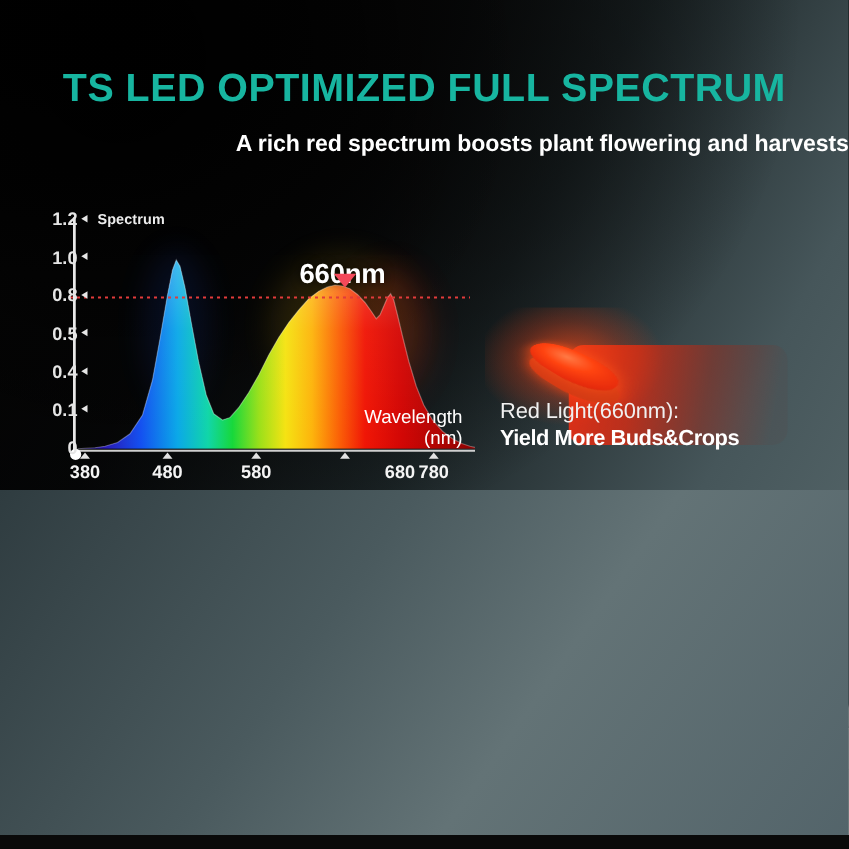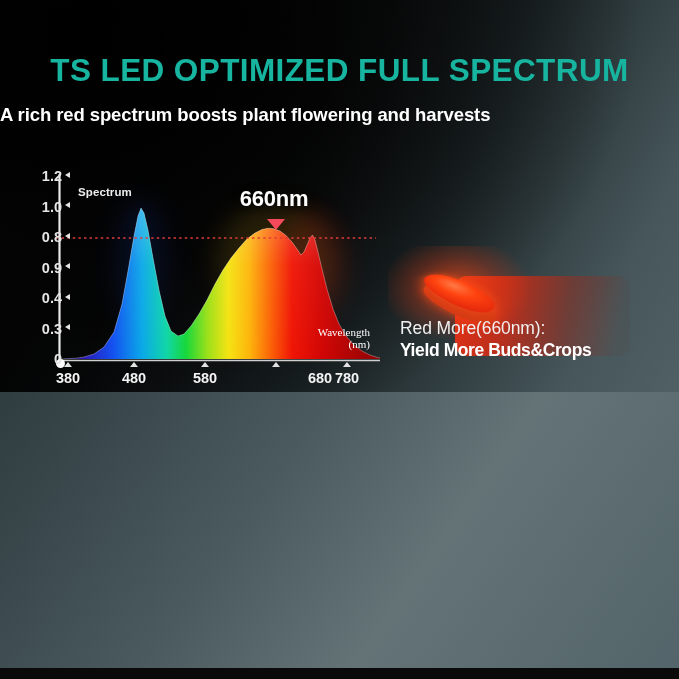--- a/index.html
+++ b/index.html
@@ -23,21 +23,21 @@
     background:radial-gradient(circle at 30% 30%, rgba(0,0,0,.95) 0%, rgba(0,0,0,0) 70%);
   }
 
   
   .title {
     position:absolute; left:0; top:52px; width:679px; text-align:center;
     font-size:31.5px; font-weight:bold; letter-spacing:.4px;
     color:#17b5a0; white-space:nowrap;
   }
   .subtitle {
-    position:absolute; left:0; top:104px; width:679px; text-align:left;
+    position:absolute; left:0; top:104px; width:679px; text-align:right;
     font-size:18.5px; font-weight:bold; color:#ffffff; letter-spacing:-.1px;
     white-space:nowrap;
   }
 
   
   .chart { position:absolute; left:24px; top:166px; width:356px; height:225px; }
   .chart svg { position:absolute; left:0; top:0; }
   .ytick {
     position:absolute; right:0; font-size:14.5px; color:#e5e5e5;
     font-weight:bold; text-align:right; width:34px; line-height:1;
@@ -51,29 +51,29 @@
   .tri-u {
     position:absolute; width:0; height:0;
     border-left:4px solid transparent; border-right:4px solid transparent;
     border-bottom:5.5px solid #e2e2e2;
   }
   .xtick {
     position:absolute; top:204px; font-size:14.5px; color:#f4f4f4;
     font-weight:bold; transform:translateX(-50%); white-space:nowrap;
   }
   .spectrum-label {
-    position:absolute; left:54px; top:20px; font-size:11.5px; color:#ececec;
+    position:absolute; left:54px; top:4px; font-size:11.5px; color:#ececec;
     font-weight:bold; letter-spacing:.1px;
   }
   .wl-label {
     position:absolute; left:266px; top:160px; width:80px;
-    font-size:11px; color:#ffffff; line-height:1.12; text-align:right;font-family:Liberation Serif, serif;
+    font-size:15px; color:#ffffff; line-height:1.12; text-align:right;
   }
   .peak-label {
-    position:absolute; left:190px; top:20px; width:120px; text-align:center;
+    position:absolute; left:190px; top:40px; width:120px; text-align:center;
     font-size:22px; font-weight:bold; color:#ffffff; letter-spacing:-.2px;
     text-shadow:0 0 8px rgba(0,0,0,.85);
   }
   .peak-tri {
     position:absolute; left:243px; top:53px; width:0; height:0;
     border-left:9px solid transparent; border-right:9px solid transparent;
     border-top:11px solid #f4495a;
   }
   .axis-dot {
     position:absolute; left:31.5px; top:192.5px; width:9px; height:9px;
@@ -206,23 +206,23 @@
       <line x1="32" y1="72" x2="352" y2="72" stroke="#e23b3b" stroke-width="1.6" stroke-dasharray="2.4 3.2"></line>
 
       <line x1="35.5" y1="8" x2="35.5" y2="195" stroke="#e9e9e9" stroke-width="2.2"></line>
       <line x1="34" y1="194.5" x2="356" y2="194.5" stroke="#cfcfcf" stroke-width="1.6"></line>
     </svg>
 
     <div class="axis-dot"></div>
 
     <div class="ylabels">
       <div class="ytick" style="top:186px;">0</div>
-      <div class="ytick" style="top:155.5px;">0.3</div>
+      <div class="ytick" style="top:155.5px;">0.1</div>
       <div class="ytick" style="top:125px;">0.4</div>
-      <div class="ytick" style="top:94.5px;">0.9</div>
+      <div class="ytick" style="top:94.5px;">0.5</div>
       <div class="ytick" style="top:64px;">0.8</div>
       <div class="ytick" style="top:33.5px;">1.0</div>
       <div class="ytick" style="top:3px;">1.2</div>
     </div>
 
     <div class="tri-l" style="left:41px; top:158px;"></div>
     <div class="tri-l" style="left:41px; top:127.5px;"></div>
     <div class="tri-l" style="left:41px; top:97px;"></div>
     <div class="tri-l" style="left:41px; top:66.5px;"></div>
     <div class="tri-l" style="left:41px; top:36px;"></div>
@@ -253,21 +253,21 @@
 
   <div class="led-panel"></div>
 
   <div class="led-chip-wrap">
     <div class="led-chip-glow"></div>
     <div class="led-chip-base"></div>
     <div class="led-chip-top"></div>
   </div>
 
   <div class="callout-text">
-    <div class="callout-line1">Red More(660nm):</div>
+    <div class="callout-line1">Red Light(660nm):</div>
     <div class="callout-line2">Yield More Buds&amp;Crops</div>
   </div>
 
   <div class="photo">
     <div class="photo-bg"></div>
 
     <svg width="679" height="287" viewBox="0 0 679 287">
       <defs>
         <linearGradient id="panelFaceL" x1="0" y1="0" x2="1" y2="0.4">
           <stop offset="0" stop-color="#f4f2ef"></stop>

